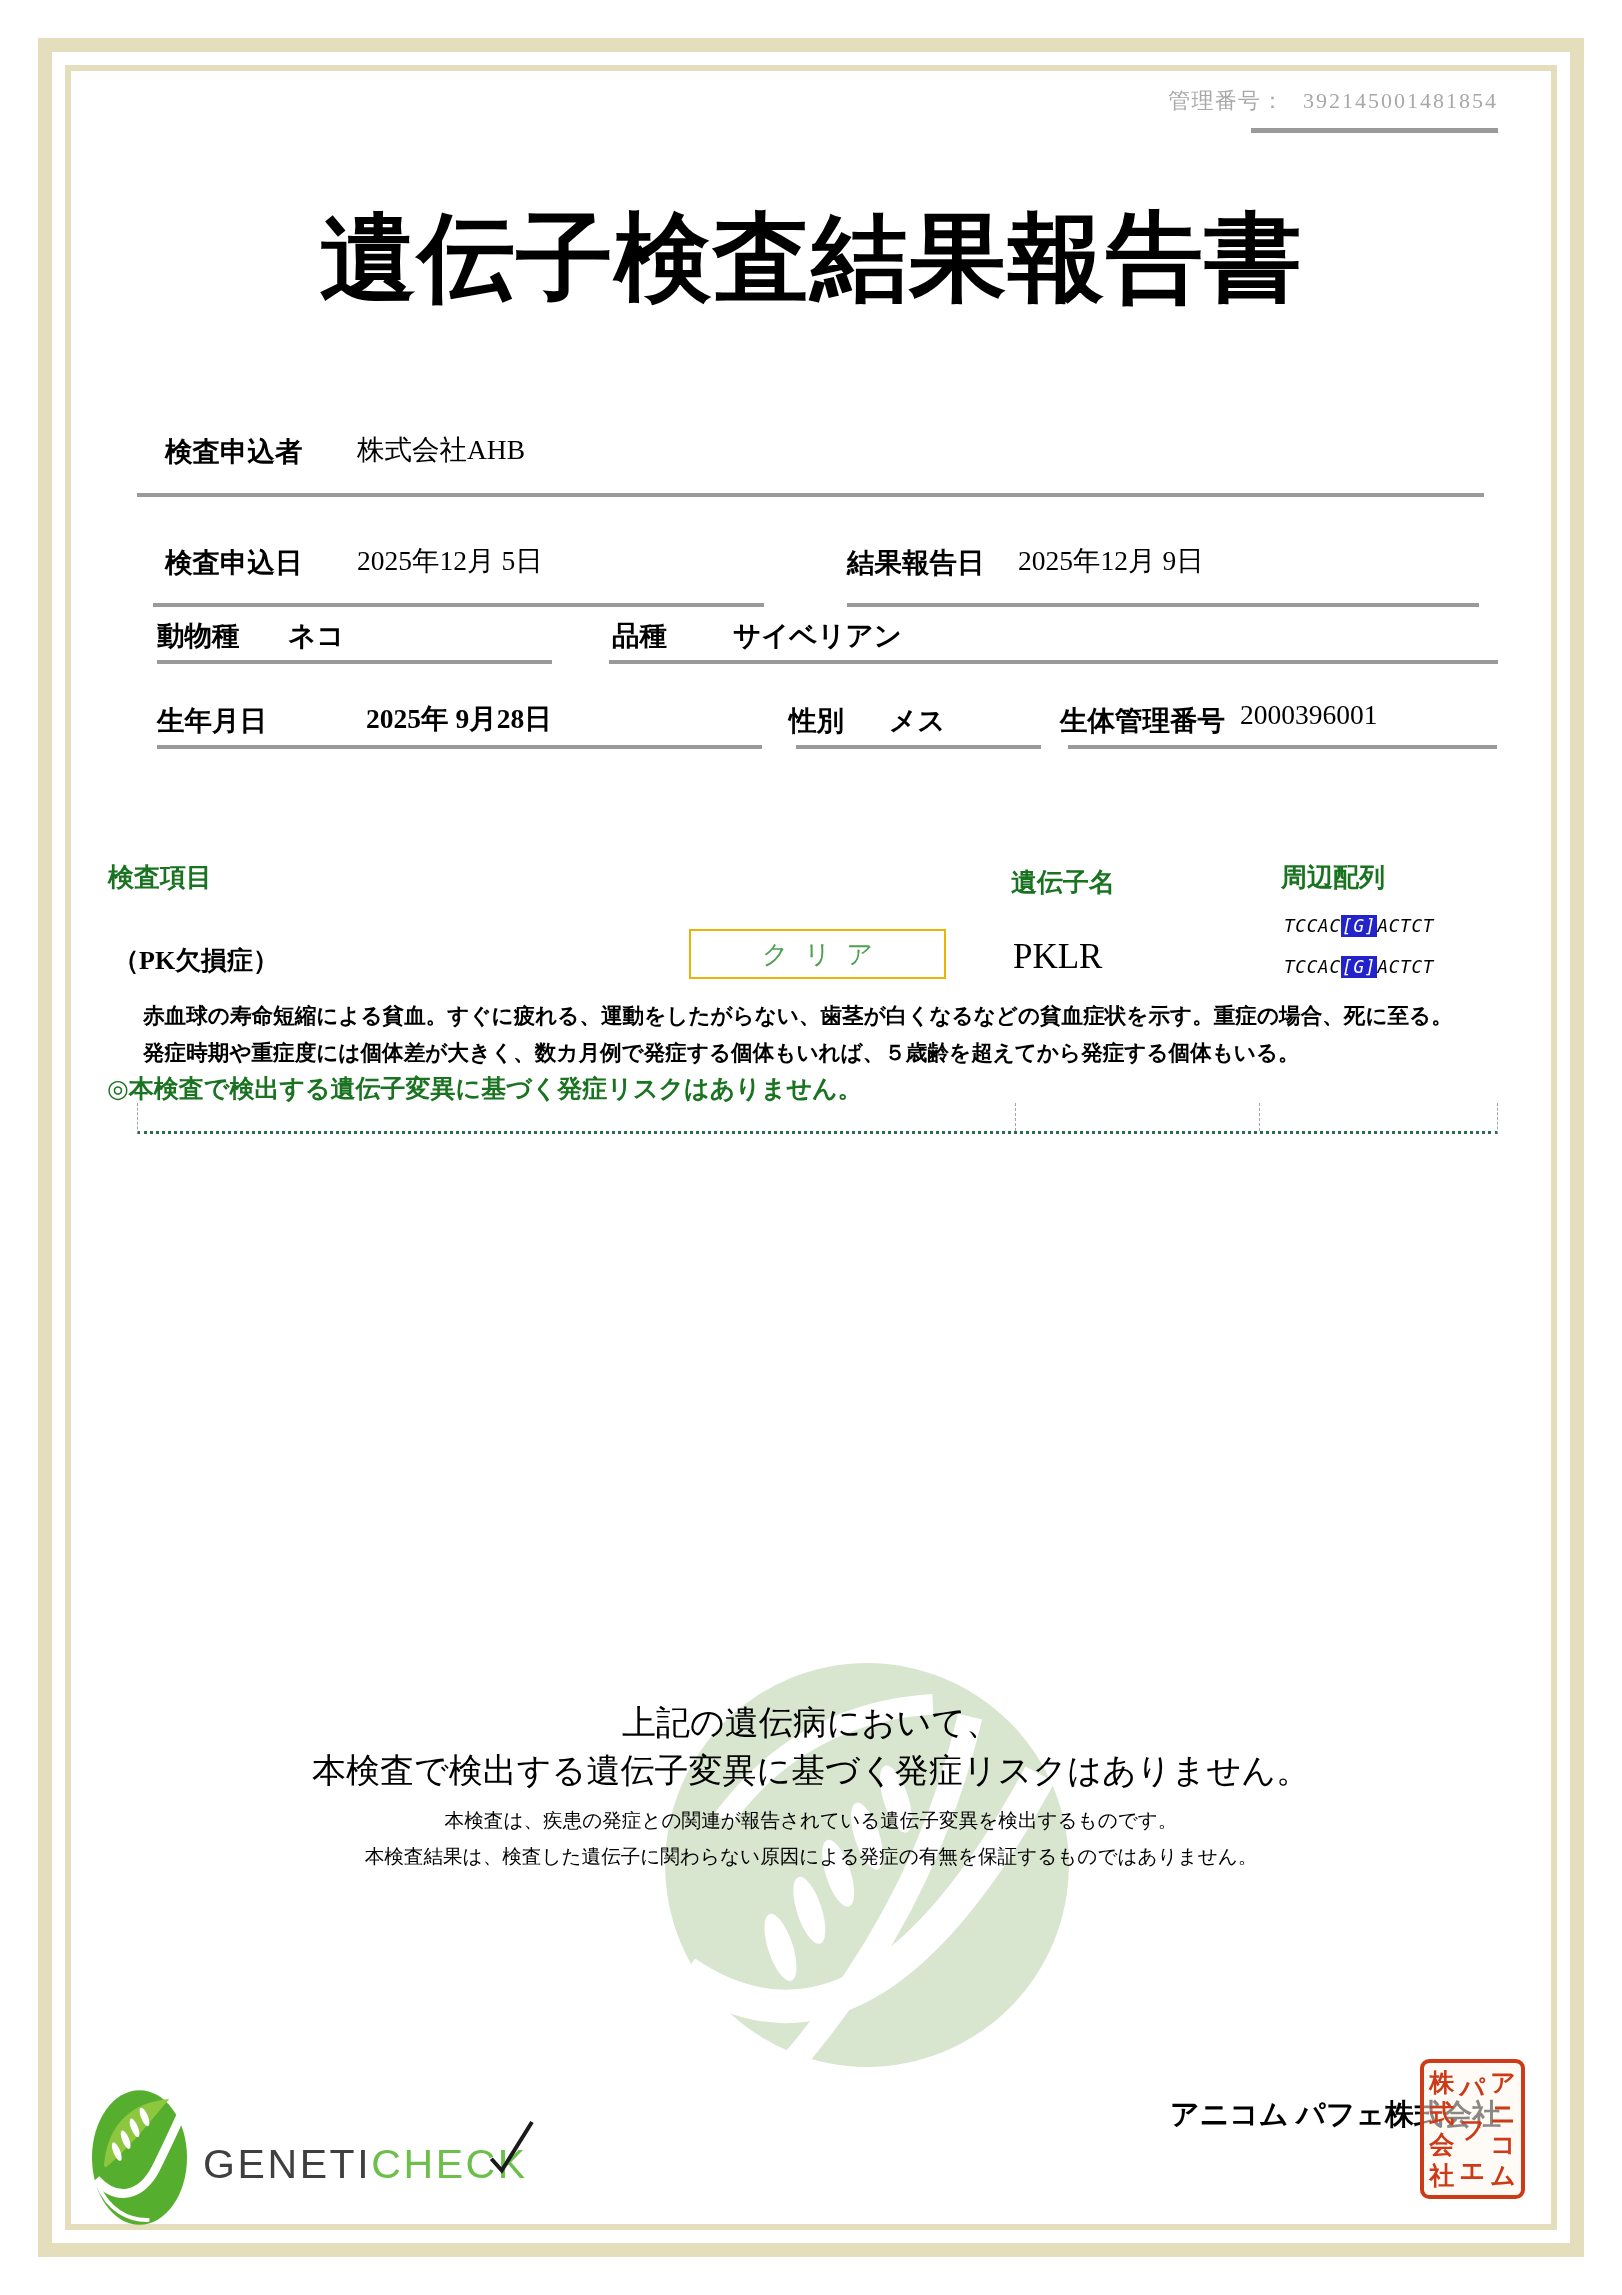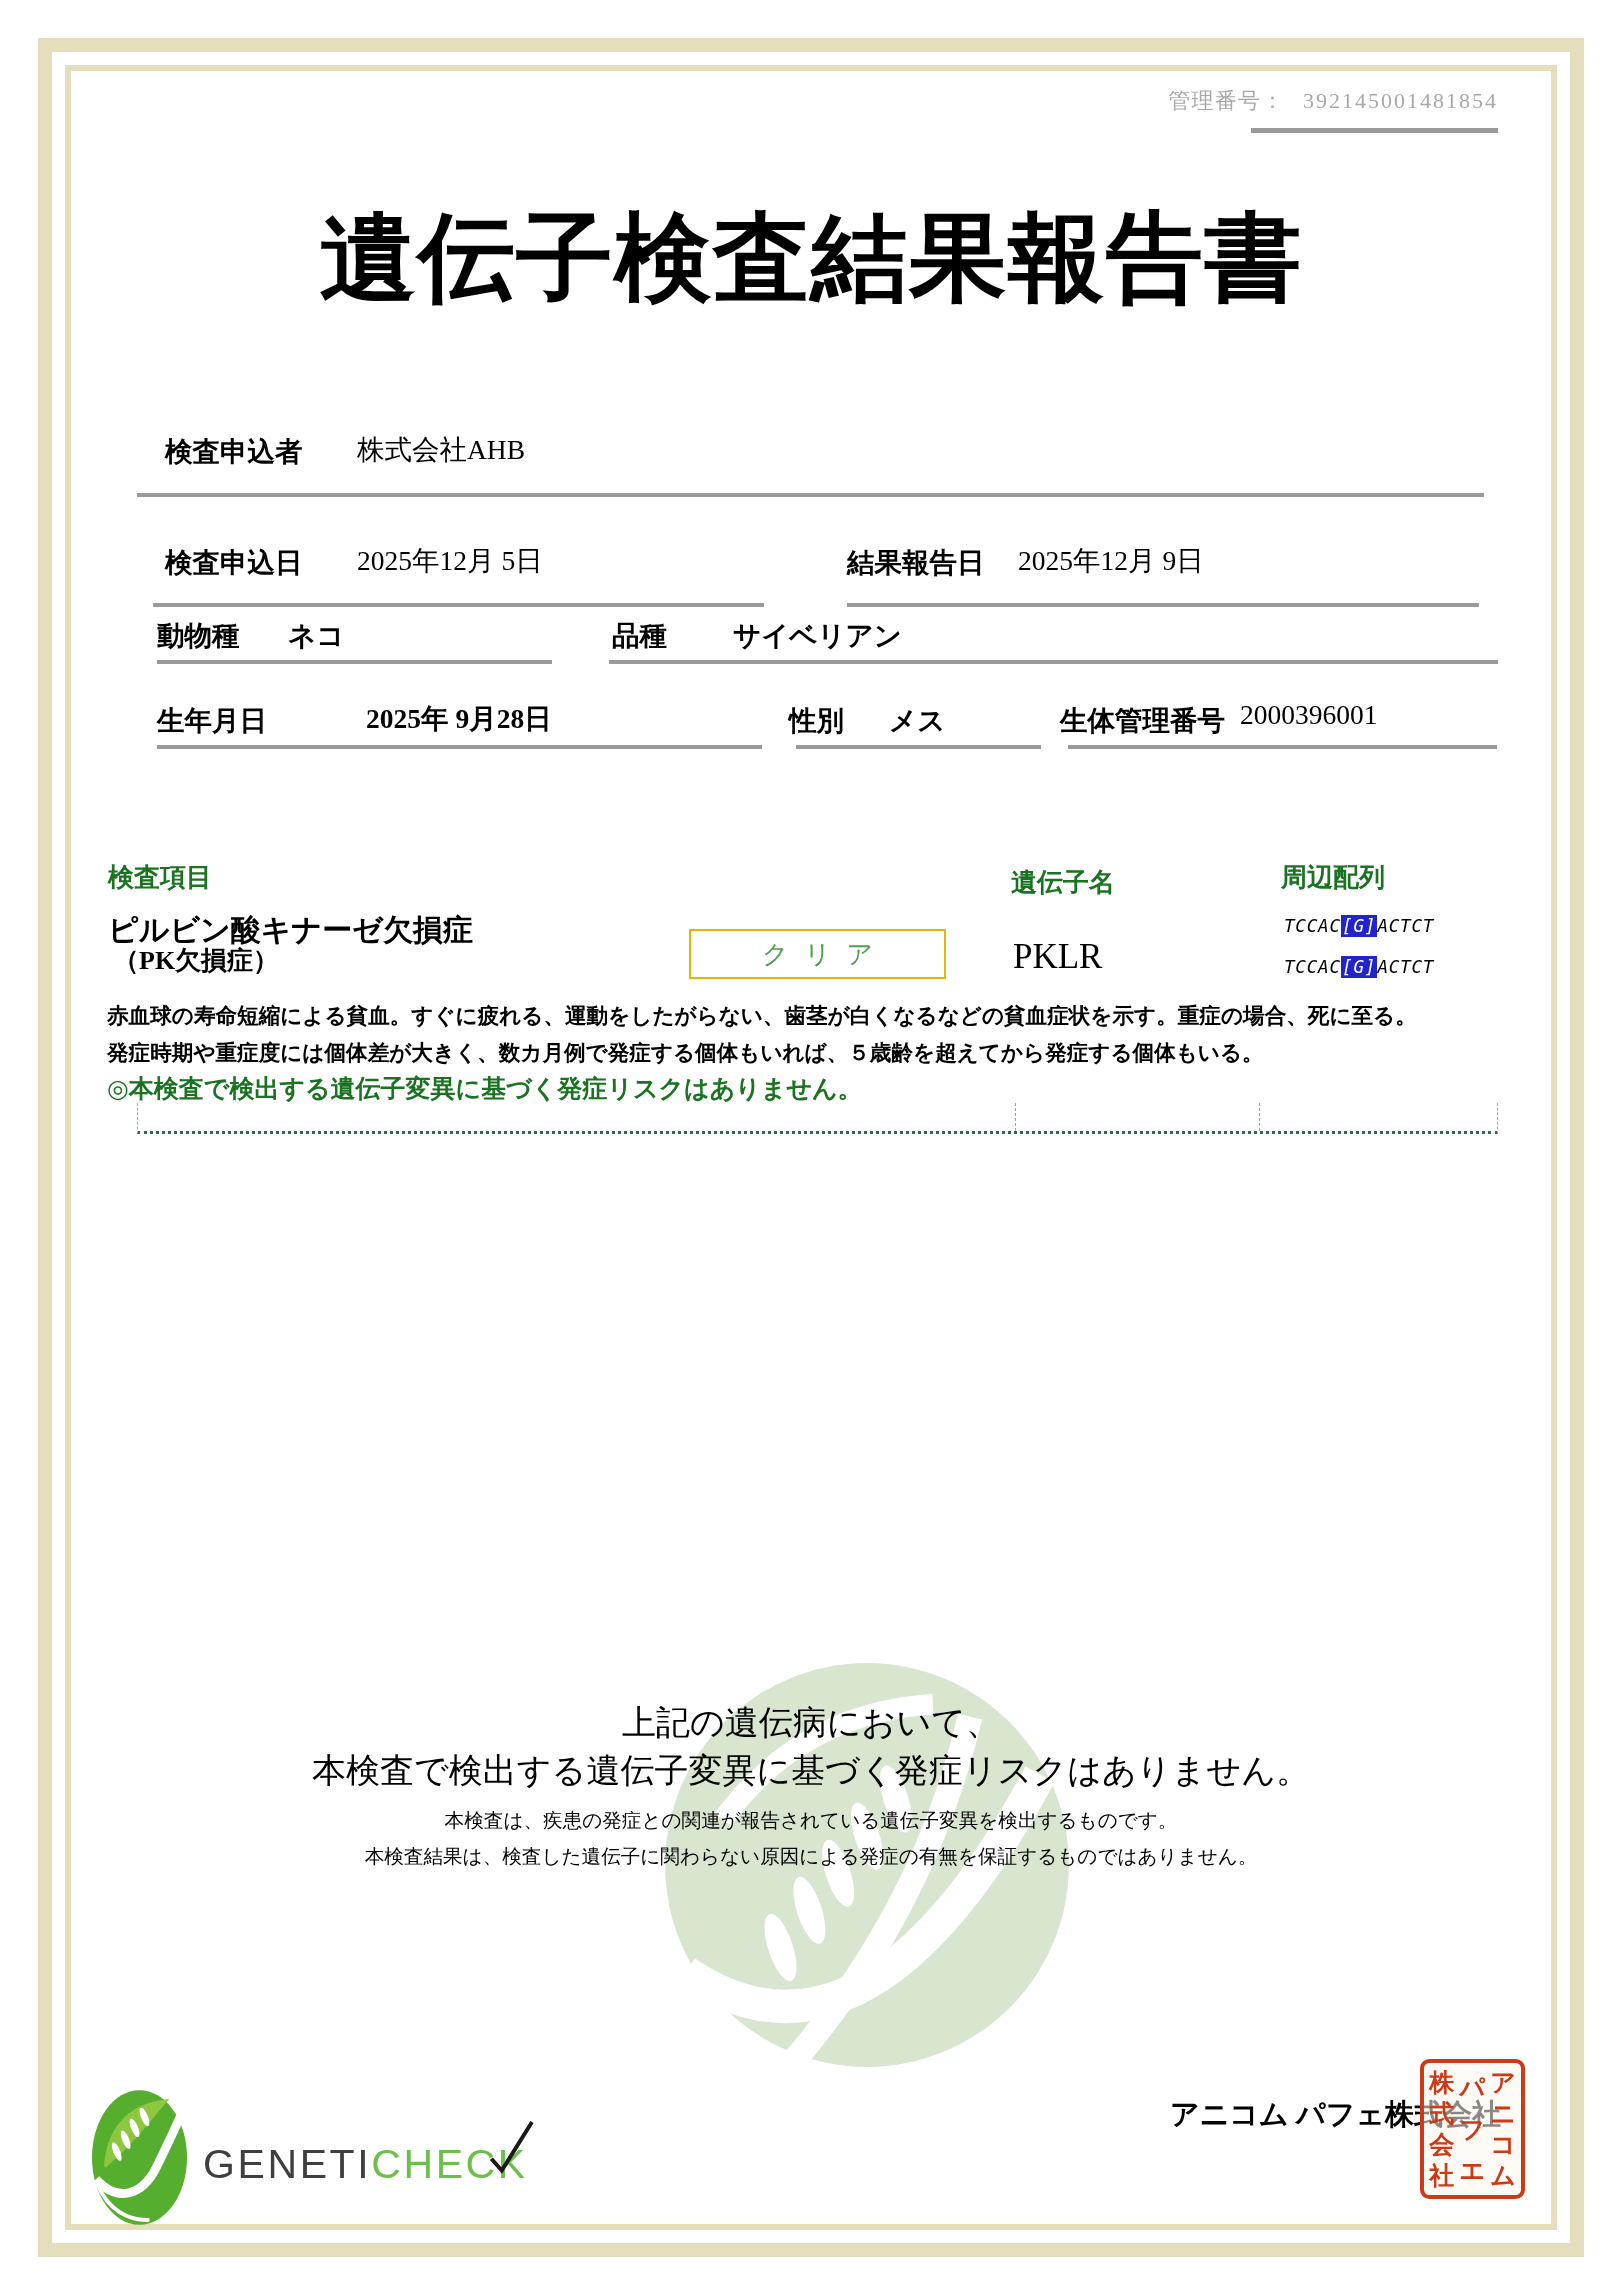--- a/index.html
+++ b/index.html
@@ -27,21 +27,21 @@
   .result-box{
     left:689px;top:929px;width:257px;height:50px;
     border:2px solid #eab308;box-sizing:border-box;
     display:flex;align-items:center;justify-content:center;
     z-index:1;
   }
   .result-box span{color:#4fa050;font-size:26px;letter-spacing:15.7px;padding-left:15.7px;}
   .gene{font-size:35px;white-space:nowrap;z-index:1;}
   .seq{font-family:"DejaVu Sans Mono",monospace;font-size:17.7px;letter-spacing:0.7px;white-space:nowrap;z-index:1;font-style:italic;}
   .seq-var{background:#2323cc;color:#ffffff;padding:0.7px 1.3px;}
-  .desc{font-size:21.6px;font-weight:bold;white-space:nowrap;z-index:1;}
+  .desc{font-size:21.6px;font-weight:bold;white-space:nowrap;z-index:1;margin-left:36px;}
   .risk{font-size:25px;font-weight:bold;color:#1a7320;white-space:nowrap;z-index:1;}
   .dash-strip{
     left:137px;top:1103px;width:1361px;height:31px;box-sizing:border-box;
     border-left:1.3px dashed #9aa6b0;border-right:1.3px dashed #9aa6b0;
     border-bottom:3.3px dotted #2f6b4f;z-index:1;
   }
   .dash-div{position:absolute;top:0;bottom:0;width:0;border-left:1.3px dashed #9aa6b0;}
   .sum1{top:1700px;left:0;width:100%;text-align:center;font-family:"Liberation Sans","DejaVu Sans",sans-serif;font-size:34px;z-index:1;}
   .sum2{top:1748px;left:0;width:100%;text-align:center;font-family:"Liberation Sans","DejaVu Sans",sans-serif;font-size:34px;z-index:1;}
   .note{left:0;width:100%;text-align:center;font-family:"Liberation Sans","DejaVu Sans",sans-serif;font-size:19.6px;z-index:1;}
@@ -101,21 +101,20 @@
   <div class="abs lbl" style="left:1060px;top:703px;">生体管理番号</div>
   <div class="abs val" style="left:1240px;top:699px;">2000396001</div>
   <div class="abs uline" style="left:157px;top:745px;width:605px;"></div>
   <div class="abs uline" style="left:796px;top:745px;width:245px;"></div>
   <div class="abs uline" style="left:1068px;top:745px;width:429px;"></div>
 
   <div class="abs hdr" style="left:108px;top:860px;">検査項目</div>
   <div class="abs hdr" style="left:1011px;top:865px;">遺伝子名</div>
   <div class="abs hdr" style="left:1281px;top:860px;">周辺配列</div>
 
-  <div class="abs disease" style="left:108px;top:910px;">ピルビン酸キナーゼ欠損症</div>
   <div class="abs disease" style="left:113px;top:907px;font-size:26px;margin-top:36px;">（PK欠損症）</div>
 
   <div class="abs result-box">
     <span>クリア</span>
   </div>
 
   <div class="abs gene" style="left:1013px;top:937px;">PKLR</div>
 
   <div class="abs seq" style="left:1284px;top:916px;">
     <span>TCCAC</span><span class="seq-var">[G]</span><span>ACTCT</span>

